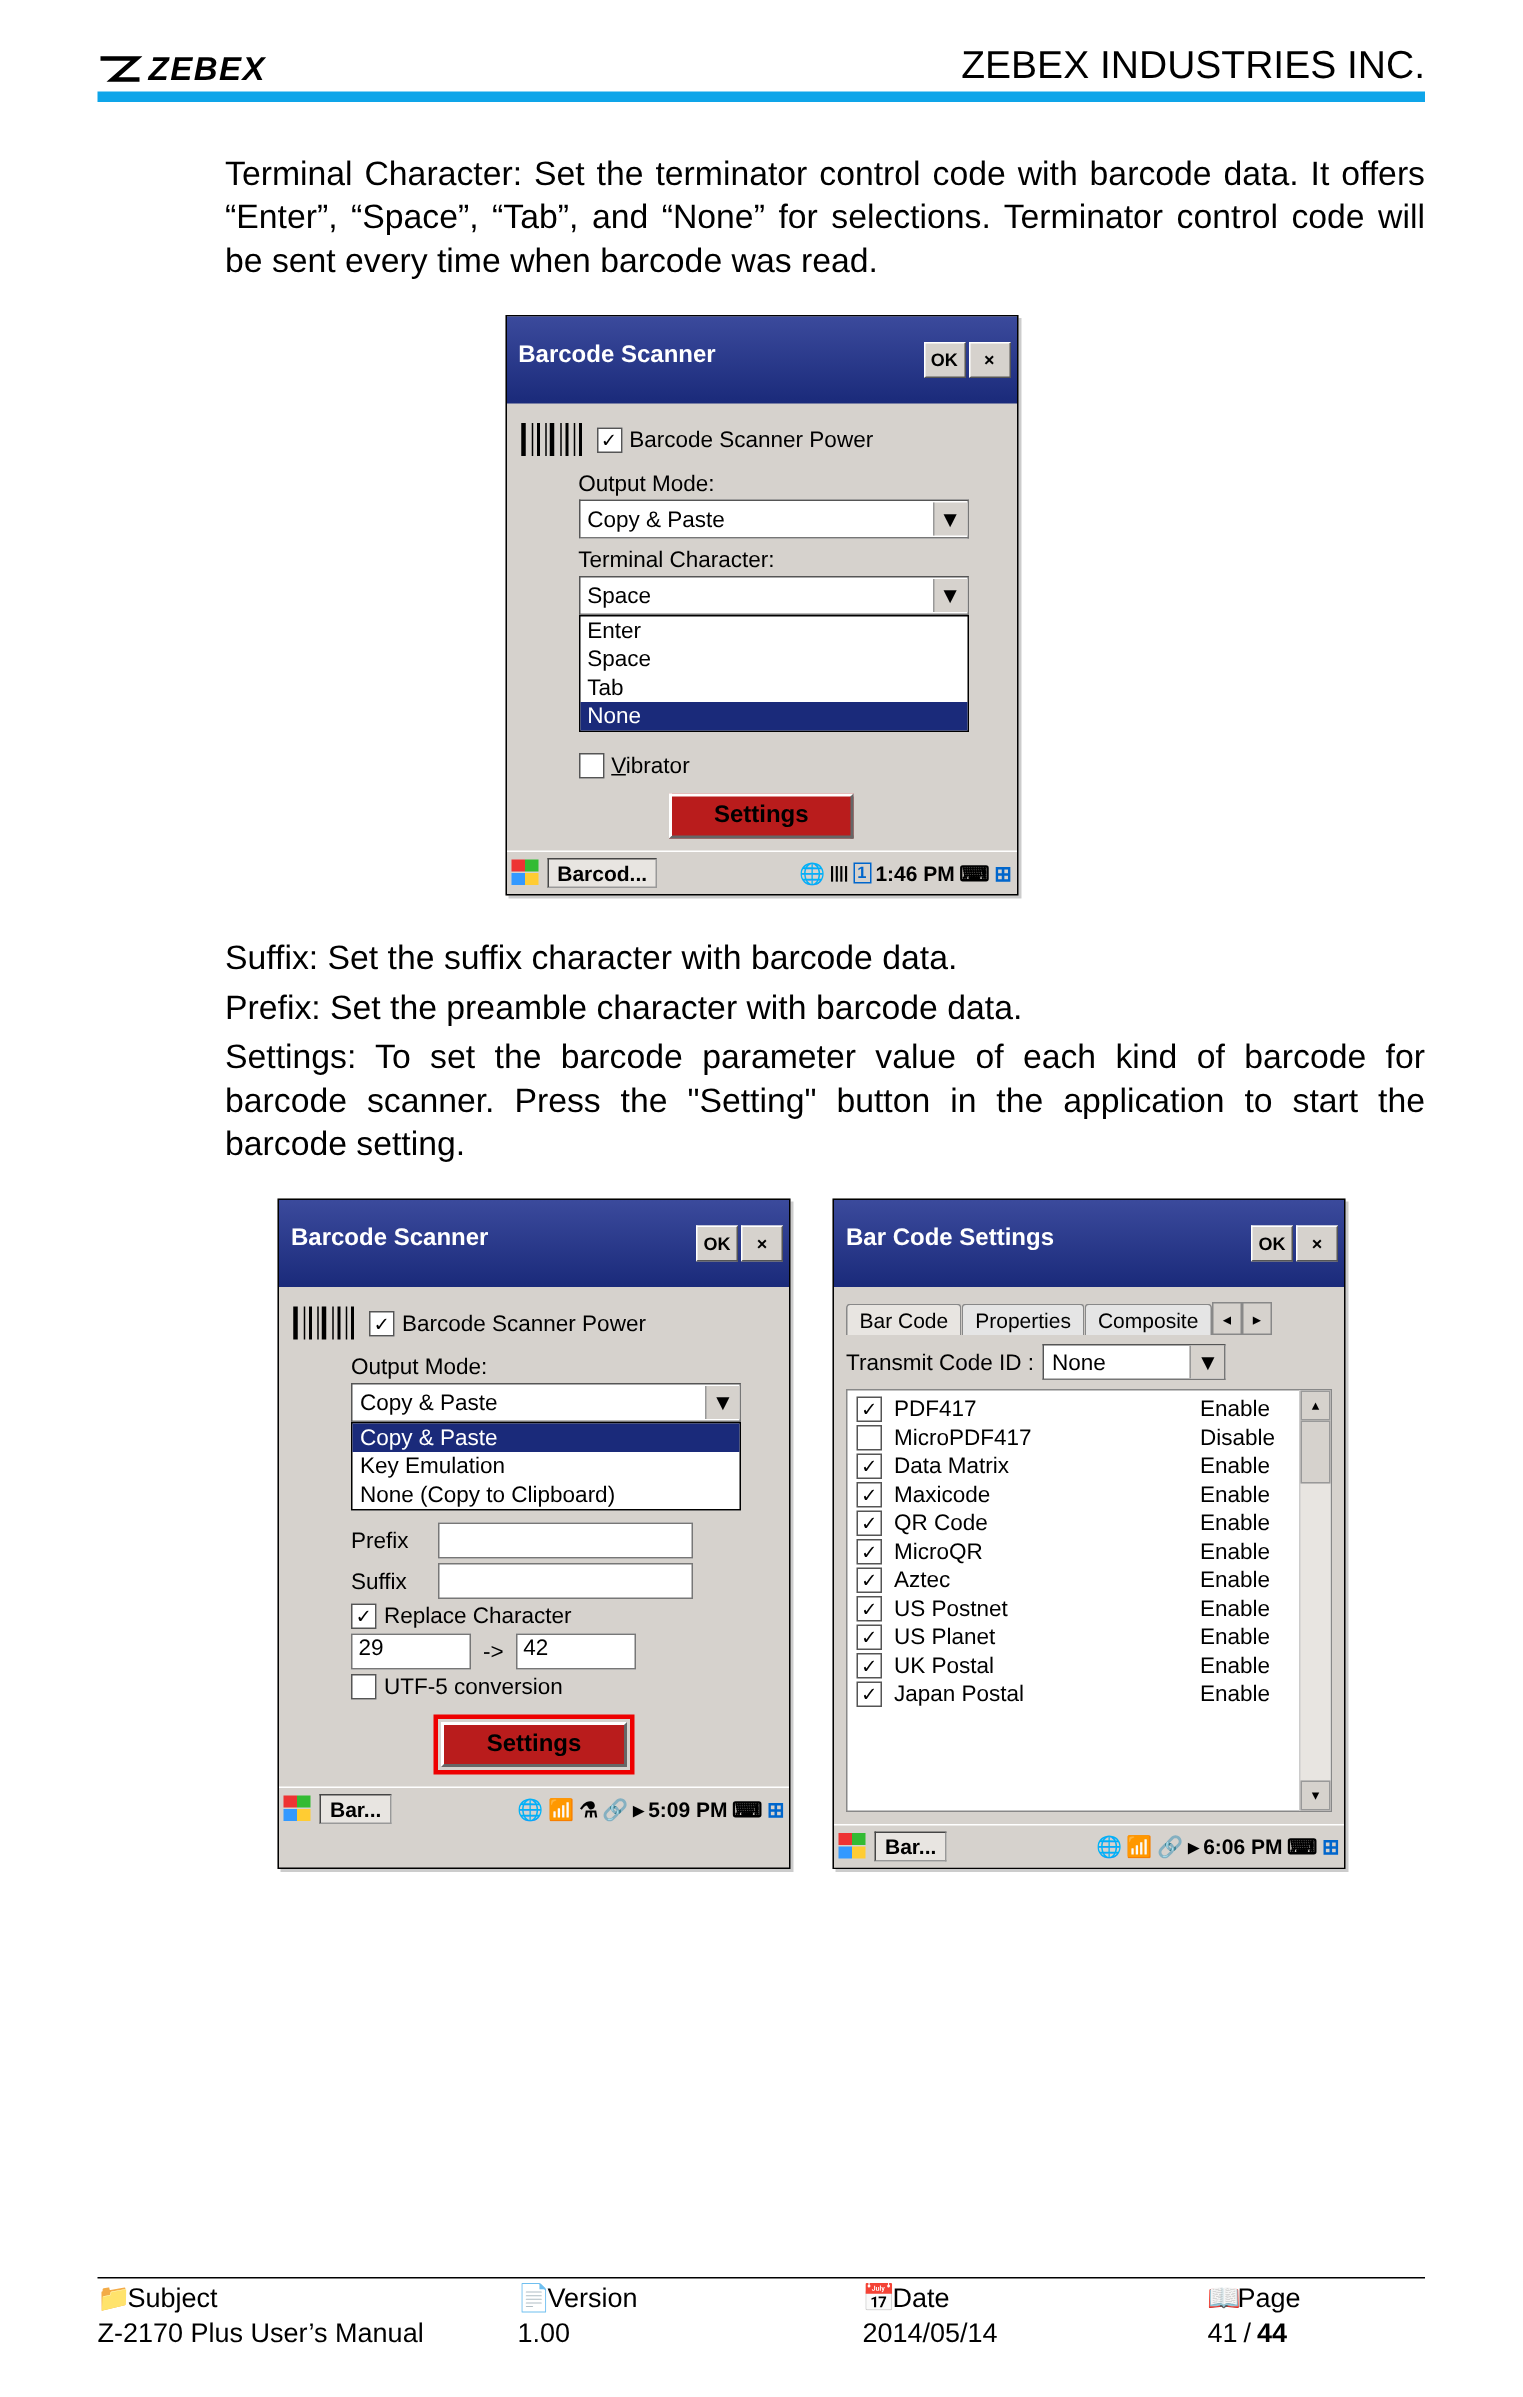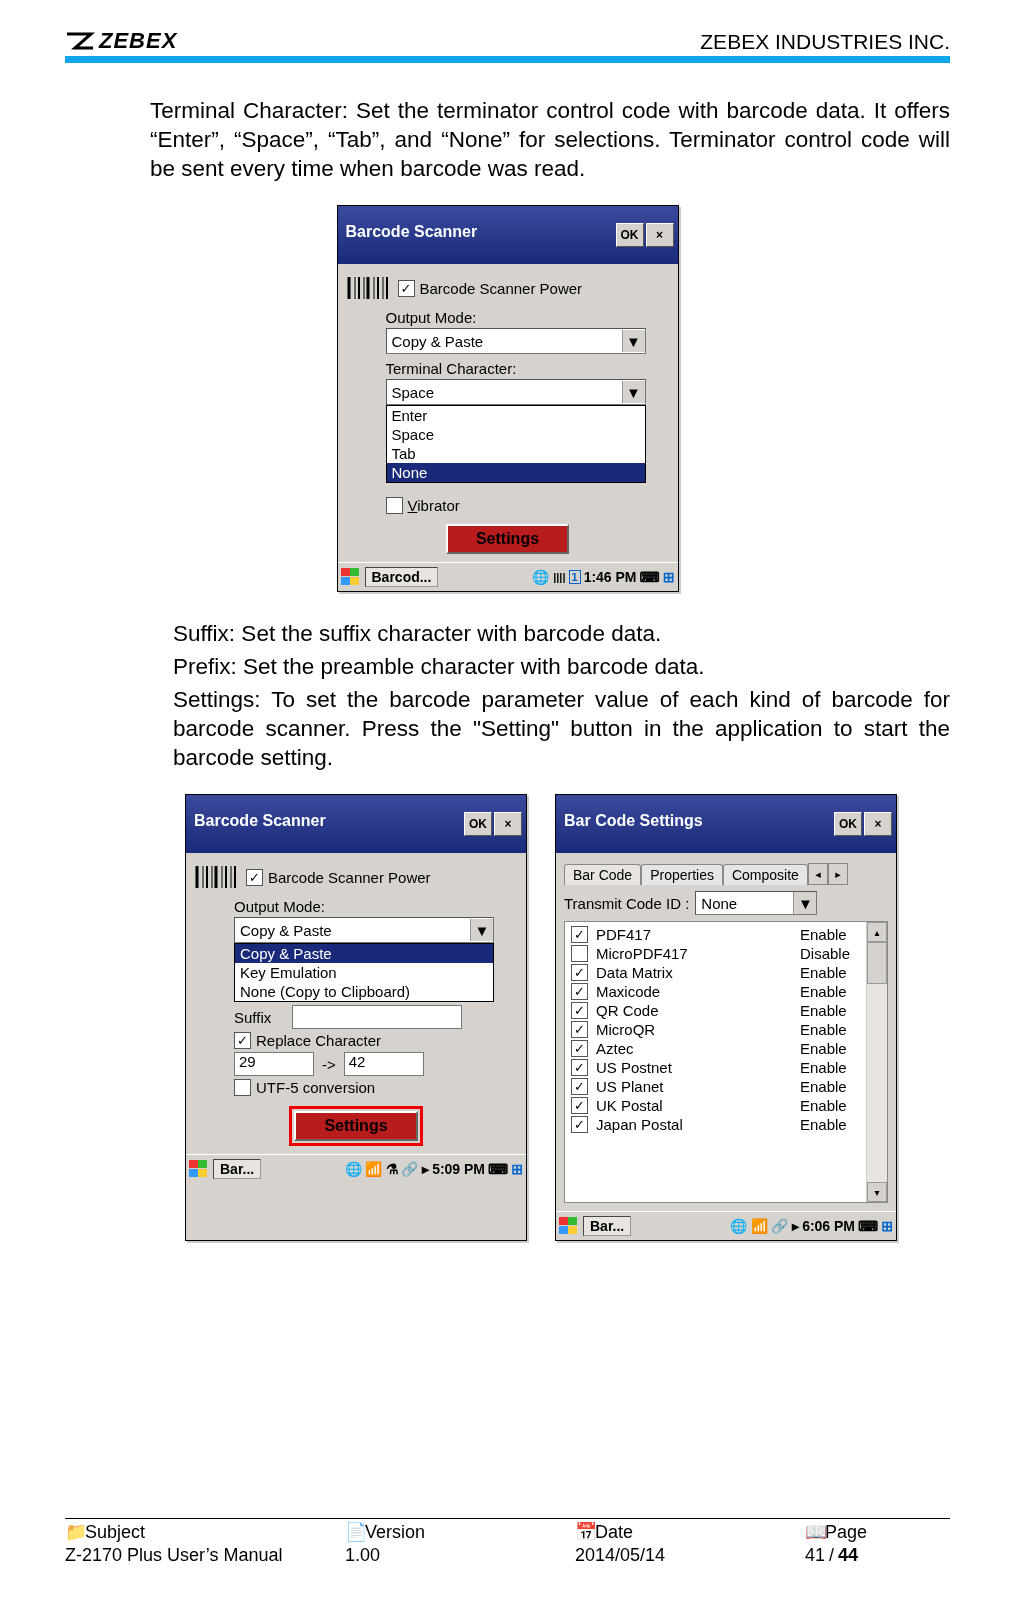--- a/index.html
+++ b/index.html
@@ -27,31 +27,31 @@
   }
   .logo-zebex {
     display: flex;
     align-items: center;
     font-weight: bold;
     font-size: 22px;
     font-style: italic;
     letter-spacing: 1px;
   }
   .logo-zebex svg { margin-right: 4px; }
-  .company { font-size: 21px; }
+  .company { font-size: 26px; }
   .body-text {
     font-size: 22.5px;
     line-height: 1.28;
     text-align: justify;
     margin-left: 85px;
     margin-right: 0;
   }
   .para1 { margin-top: 34px; }
   .para-group { margin-top: 28px; }
-  .para-line { margin-top: 4px; margin-left: 23px; }
+  .para-line { margin-top: 4px; }
 
   .screenshots-row {
     display: flex;
     gap: 28px;
     margin-top: 22px;
     margin-left: 120px;
   }
   .center-shot {
     margin-top: 22px;
     display: flex;
@@ -375,20 +375,24 @@
         <div class="field-label">Output Mode:</div>
         <div class="dropdown">
           <span class="dd-text">Copy &amp; Paste</span>
           <div class="dd-arrow">▼</div>
         </div>
         <div class="listbox">
           <div class="item sel">Copy &amp; Paste</div>
           <div class="item">Key Emulation</div>
           <div class="item">None (Copy to Clipboard)</div>
         </div>
+        <div class="row indent" style="margin-top:8px; gap:8px;">
+          <span style="width:50px">Prefix</span>
+          <div class="small-input" style="width:160px"></div>
+        </div>
         <div class="row indent" style="gap:8px;">
           <span style="width:50px">Suffix</span>
           <div class="small-input" style="width:160px"></div>
         </div>
         <div class="row indent">
           <div class="checkbox">✓</div>
           <span>Replace Character</span>
         </div>
         <div class="row indent" style="gap:8px;">
           <div class="small-input" style="width:70px">29</div>

